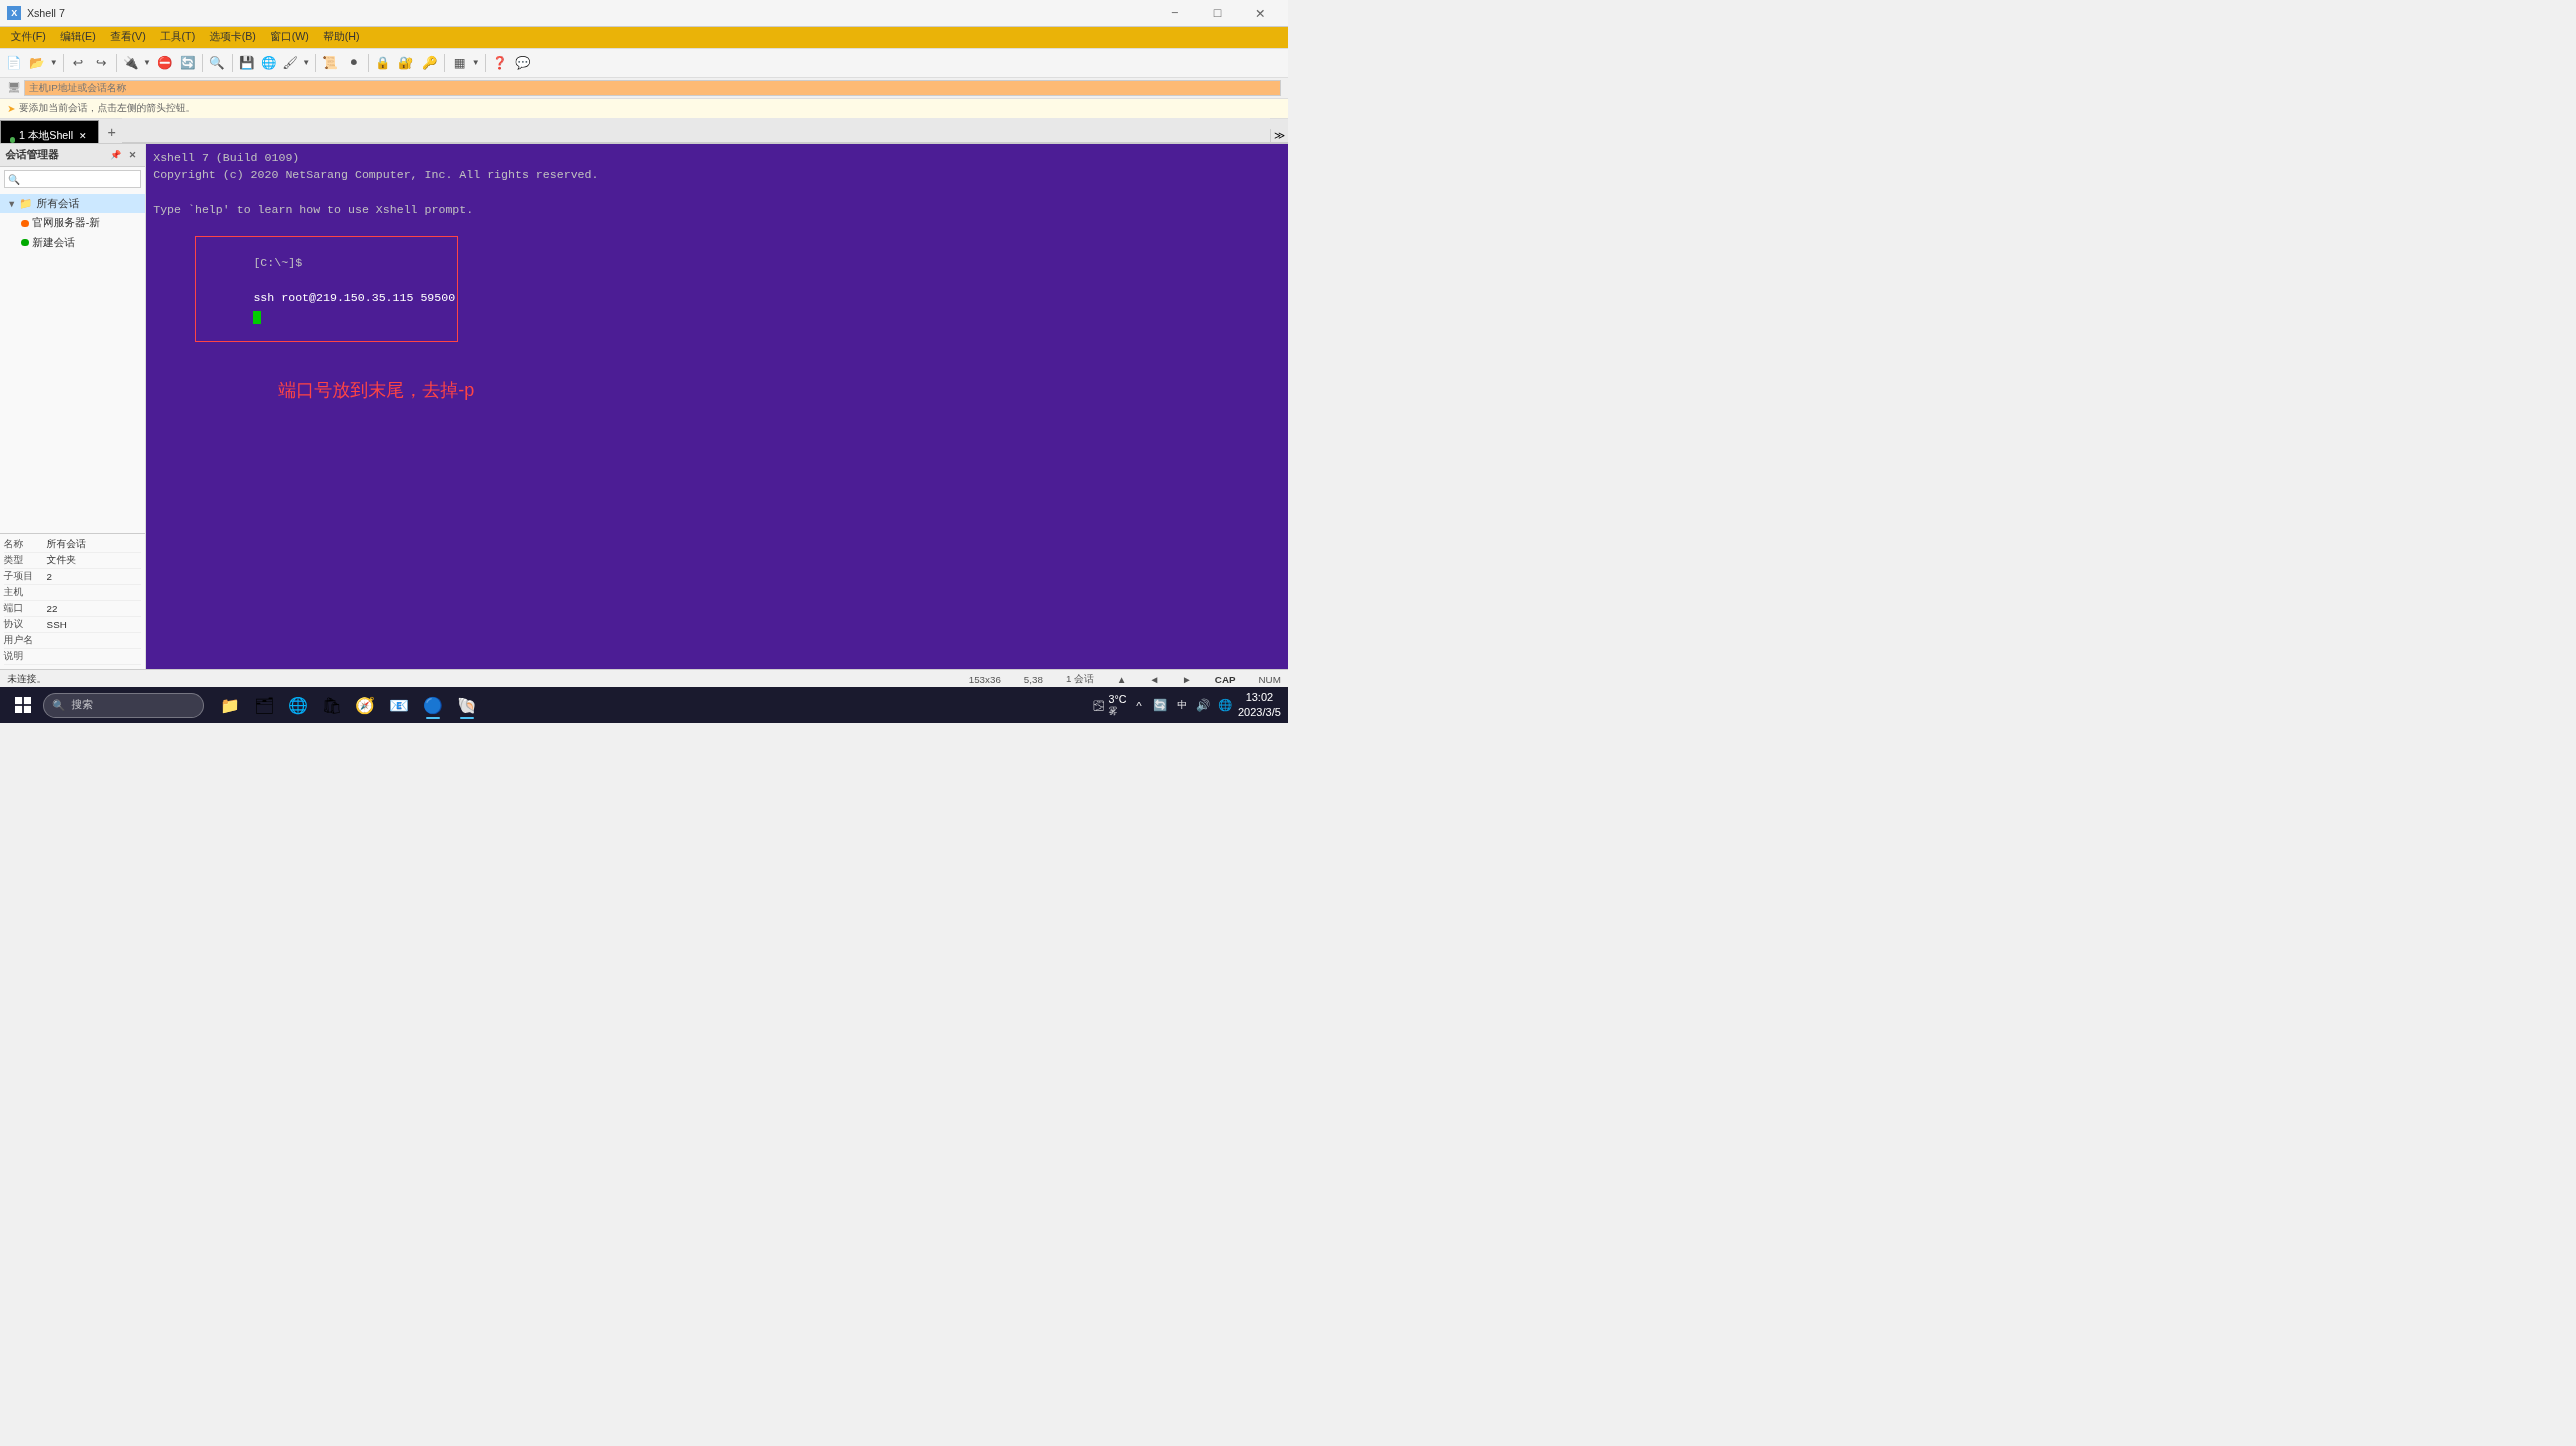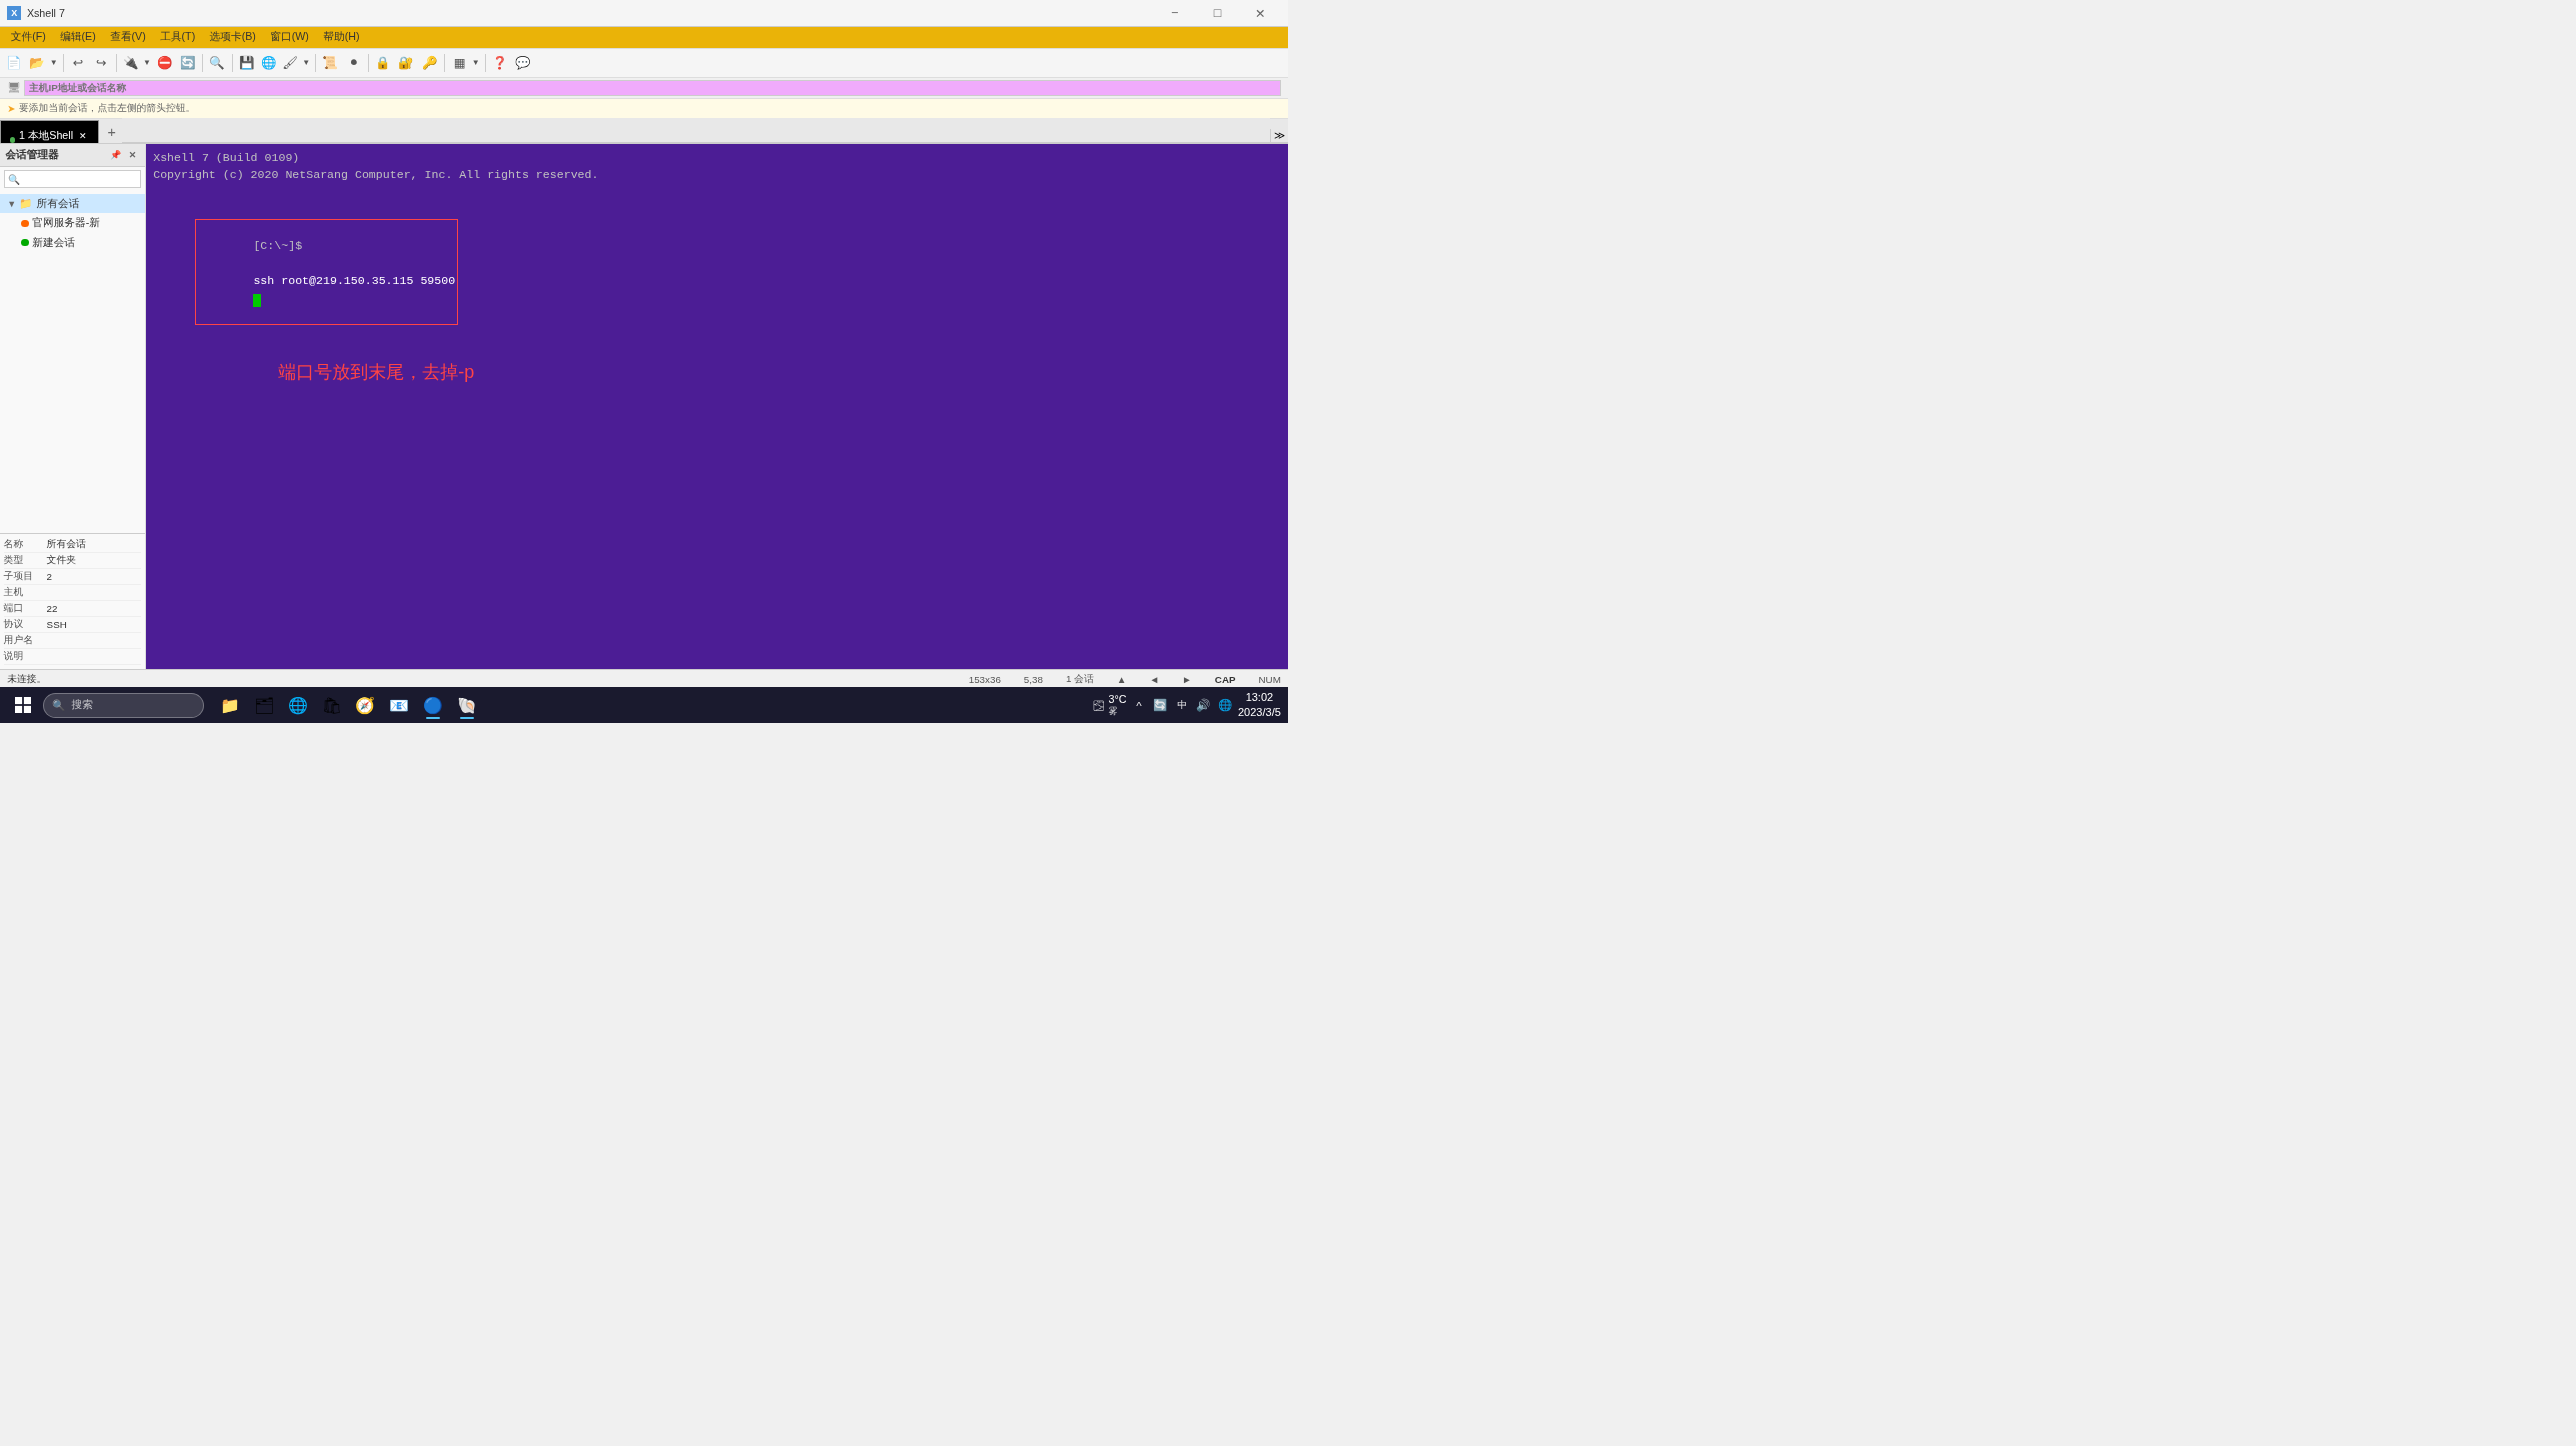--- a/index.html
+++ b/index.html
@@ -102,25 +102,24 @@
       padding: 0 7.2px;
       gap: 3.6px;
     }
     #address-bar .addr-icon {
       font-size: 10.7px; color: #888;
     }
     #address-bar .addr-input {
       flex: 1;
       height: 16px;
       border: 0.9px solid #ccc;
-      background: #f0abfc;
+      background: #fdba74;
       padding: 0 3.6px;
       font-size: 9.8px;
       color: #666;
-      font-weight: bold;
     }
 
     
     #tip-bar {
       height: 19.7px;
       background: #fffbe6;
       border-bottom: 0.9px solid #ddd;
       display: flex;
       align-items: center;
       padding: 0 7.2px;
@@ -571,20 +570,21 @@
         <span class="prop-label">说明</span>
         <span class="prop-value"></span>
       </div>
     </div>
   </div>
 
   <div id="terminal">
     <div class="term-line term-white">Xshell 7 (Build 0109)</div>
     <div class="term-line term-white">Copyright (c) 2020 NetSarang Computer, Inc. All rights reserved.</div>
     <div class="term-line">&nbsp;</div>
+    <div class="term-line term-white">Type `help' to learn how to use Xshell prompt.</div>
     <div class="term-line">
       <span class="cmd-box">
         <span style="color:#c0c0c0;">[C:\~]$</span>
         <span> </span>
         <span style="color:#fff;">ssh root@219.150.35.115 59500</span>
         <span class="cursor-block"></span>
       </span>
     </div>
     <div class="term-annotation">端口号放到末尾，去掉-p</div>
   </div>

